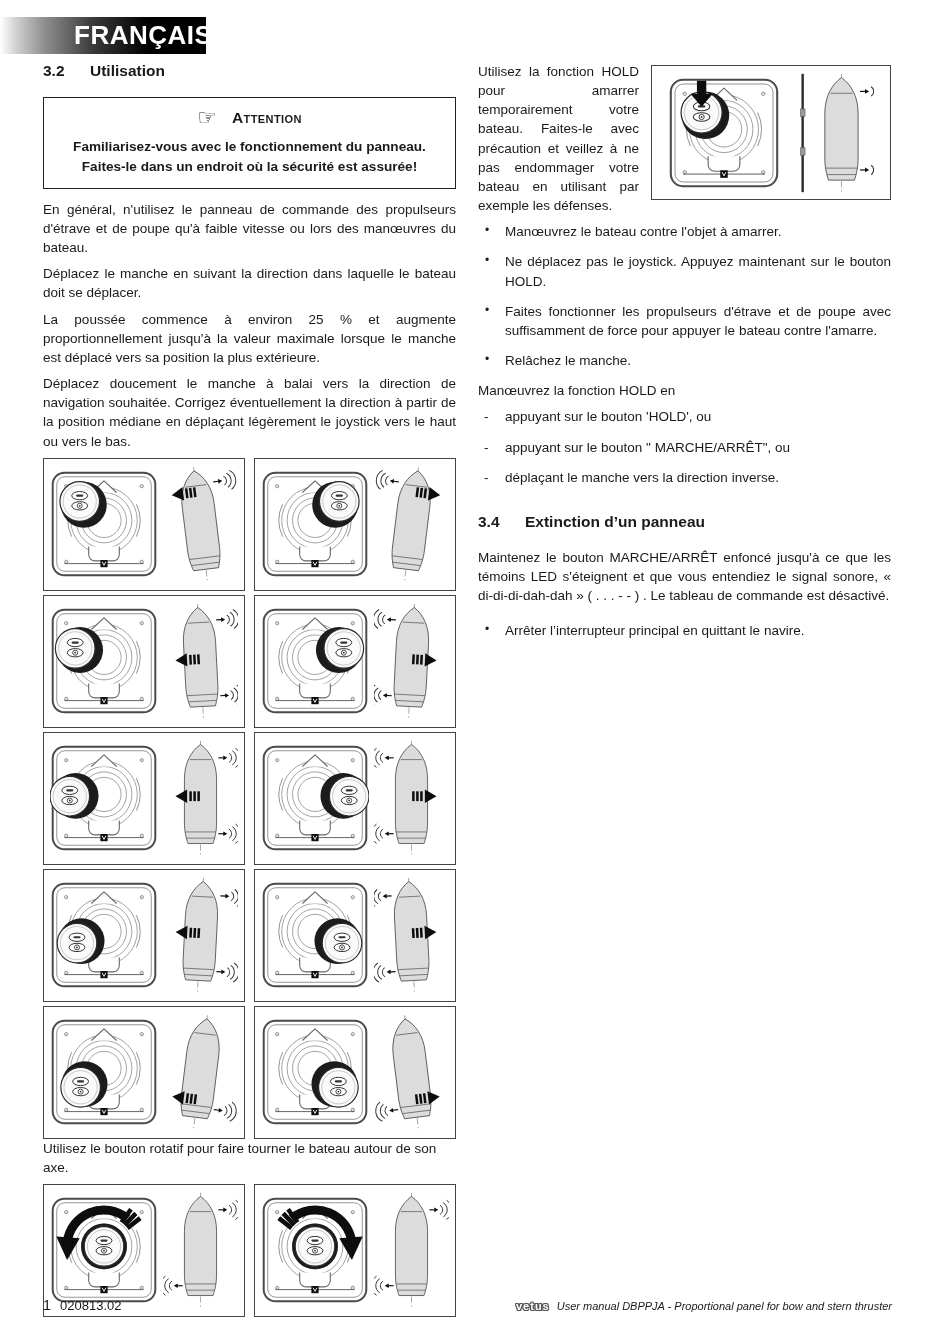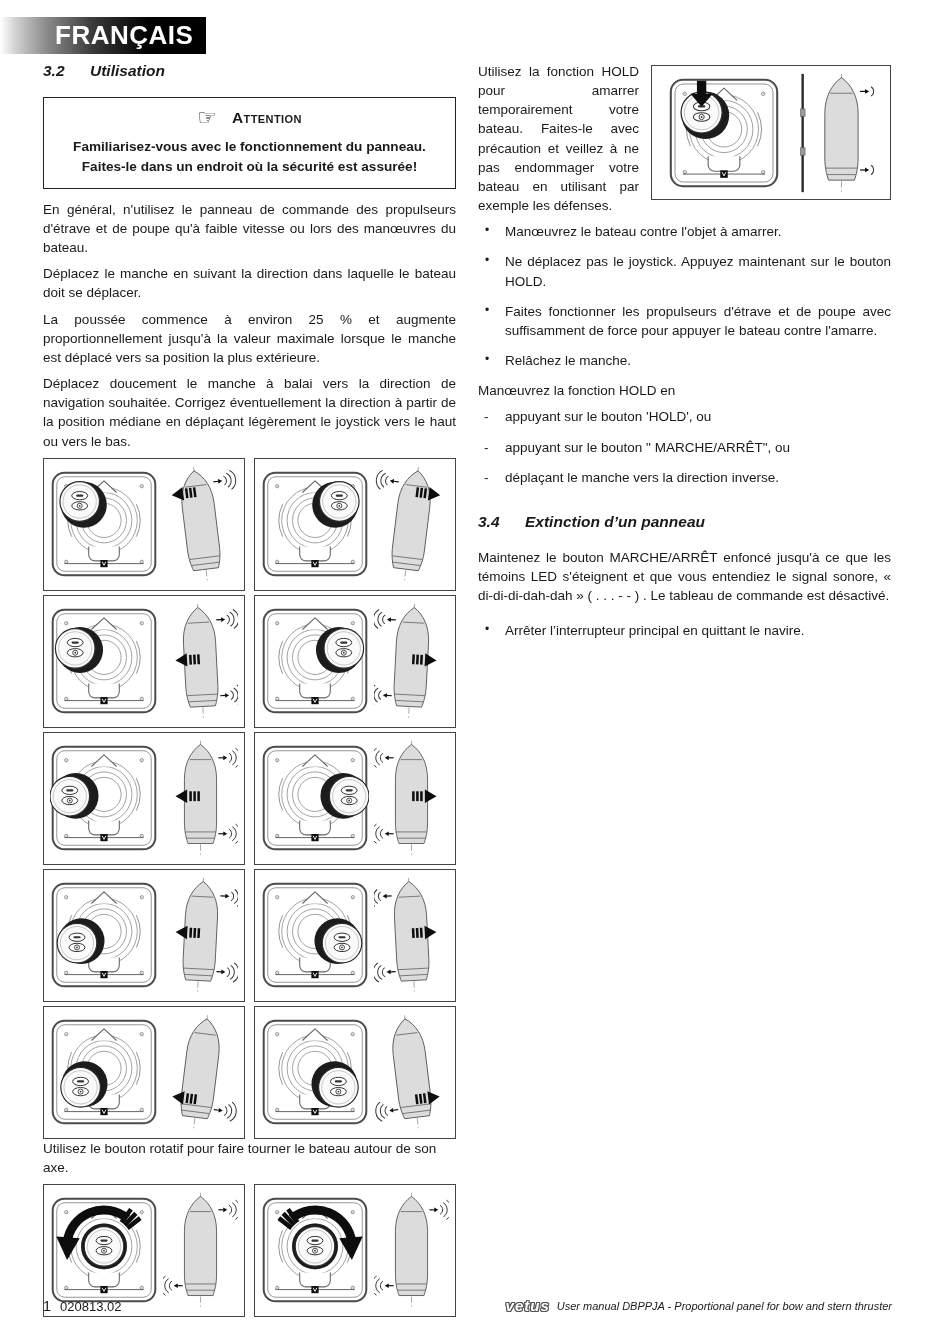--- a/index.html
+++ b/index.html
@@ -1,26 +1,26 @@
 <!DOCTYPE html>
 <html><head>
 <meta charset="utf-8">
 <style>
   html,body{margin:0;padding:0;background:#e8e8e8;}
   .page{position:relative;width:950px;height:1344px;background:#fff;overflow:hidden;
         font-family:"Liberation Sans",sans-serif;color:#1a1a1a;}
   
   .banner{position:absolute;left:0;top:17px;width:206px;height:37px;box-sizing:border-box;
           background:linear-gradient(90deg,#ffffff 0%,#cfcfcf 8%,#8d8d8d 22%,#3a3a3a 45%,#000 72%,#000 100%);
-          color:#fff;font-weight:bold;font-size:26px;line-height:37px;padding-left:55px;letter-spacing:.5px;}
+          color:#fff;font-weight:bold;font-size:26px;line-height:37px;padding-left:74px;letter-spacing:.5px;}
   
   .col{position:absolute;top:62px;width:413px;}
   .col-left{left:43px;}
   .col-right{left:478px;}
-  h2.sec{font-size:15.5px;font-weight:bold;margin:0 0 17px 0;font-style:italic;}
+  h2.sec{font-size:15.5px;font-weight:bold;margin:0 0 17px 0;}
   h2.sec .num{display:inline-block;width:47px;}
   h2.sec34{margin-top:26px;}
   
   .att{border:1.6px solid #222;padding:7px 10px 10px 10px;margin:0 0 11px 0;}
   .att-head{display:flex;justify-content:center;align-items:center;gap:15px;margin:3px 0 9px 0;}
   .hand{font-size:22px;line-height:20px;}
   .att-label{font-weight:bold;font-variant:small-caps;font-size:15.5px;letter-spacing:.4px;}
   .att-line{font-weight:bold;font-size:13.6px;line-height:1.5;text-align:center;}
   
   p.body{font-size:13.5px;line-height:1.42;text-align:justify;margin:0 0 7px 0;}
@@ -37,21 +37,21 @@
   .hold-fig{float:right;width:238px;height:133px;border:1px solid #444;margin:3px 0 10px 12px;
             display:flex;align-items:center;justify-content:space-evenly;background:#fff;}
   .clear{clear:both;}
   .deact{margin-top:18px;margin-bottom:13px;}
   
   .footer{position:absolute;left:43px;right:58px;top:1297px;display:flex;justify-content:space-between;align-items:baseline;}
   .f-left{display:flex;align-items:baseline;gap:9px;}
   .pagenum{font-size:14.5px;}
   .doccode{font-size:13px;}
   .f-right{display:flex;align-items:center;gap:7px;}
-  .brand{font-style:italic;font-weight:900;font-size:15px;letter-spacing:1px;color:#fff;
+  .brand{font-weight:900;font-size:11px;letter-spacing:1px;color:#fff;
          text-shadow:-1px -1px 0 #555,1px -1px 0 #555,-1px 1px 0 #555,1px 1px 0 #555,0 1px 0 #555,0 -1px 0 #555,1px 0 0 #555,-1px 0 0 #555;padding-left:27px;}
   .ftext{font-style:italic;font-size:11px;}
 </style>
 </head>
 <body>
 
 <div class="page">
 
   <div class="banner">
     <span>FRANÇAIS</span>

